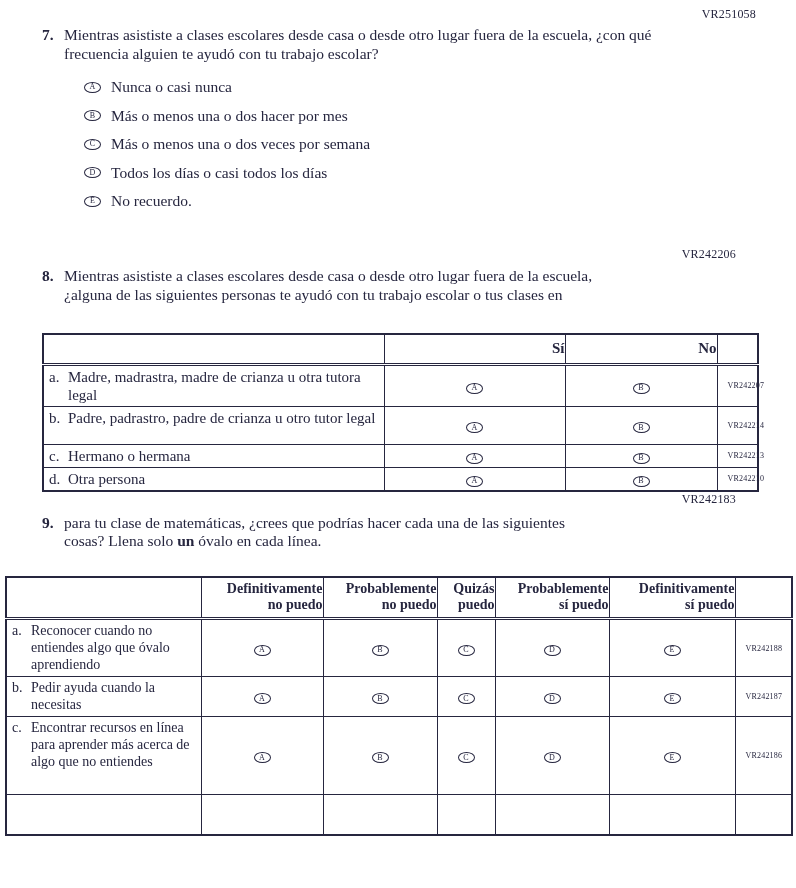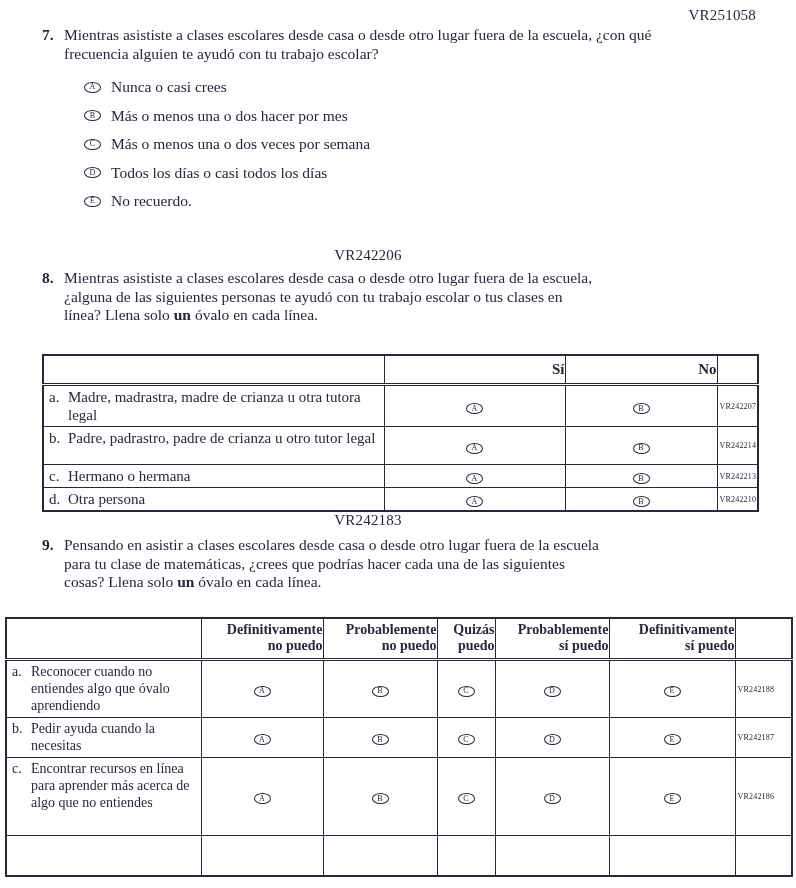--- a/index.html
+++ b/index.html
@@ -2,23 +2,23 @@
 <html><head>
 <meta charset="utf-8">
 <style>
   * { box-sizing: border-box; }
   body { margin: 0; background: #ffffff; }
   .page {
     width: 796px; height: 888px; position: relative; overflow: hidden;
     background: #ffffff; color: #26263f;
     font-family: "Liberation Serif", "DejaVu Serif", serif;
   }
-  .code { font-size: 15px; letter-spacing: 0.2px; }
+  .code { font-size: 12px; letter-spacing: 0.2px; }
   .top-code { position: absolute; top: 7px; right: 40px; }
-  .sec-code { text-align: center; padding-right: 60px; }
+  .sec-code { text-align: right; padding-right: 60px; }
   .sec-code.q8c { margin-top: 37px; }
   .sec-code.q9c { }
 
   .question { display: flex; margin-left: 42px; }
   #q7 { margin-top: 26px; }
   #q8q { margin-top: 5px; }
   #q9q { margin-top: 7px; }
   .qnum { font-weight: 700; flex: none; width: 15px; margin-right: 7px; font-size: 15.5px; line-height: 18.5px; }
   .qtext { font-size: 15.5px; line-height: 18.5px; }
   .b { font-weight: 700; }
@@ -39,21 +39,21 @@
   thead th { border-bottom: 3px double #26263f; font-weight: 700; text-align: right; vertical-align: middle; }
   .t8 thead th { height: 30px; font-size: 15px; }
   .t9 thead th { height: 42px; font-size: 14px; line-height: 16px; margin-top: 28px; }
   .lbl { vertical-align: top; padding: 2px 6px 2px 5px; }
   .t8 .lbl { line-height: 18px; }
   .t9 .lbl { font-size: 14px; line-height: 17px; }
   .lblwrap { display: flex; }
   .pfx { flex: none; width: 19px; }
   .lblt { flex: 1; }
   .ovc { text-align: center; vertical-align: middle; }
-  .codec { text-align: left; vertical-align: middle; font-size: 8px; padding: 0 2px; }
+  .codec { text-align: left; vertical-align: middle; font-size: 8px; padding: 0 10px; }
   .rh38 td { height: 38px; }
   .rh22 td { height: 22px; }
   .rh58 td { height: 58px; }
   .rh40 td { height: 40px; }
   .rh78 td { height: 78px; }
 </style>
 </head>
 <body>
 
 <div class="page">
@@ -66,21 +66,21 @@
       <div>Mientras asististe a clases escolares desde casa o desde otro lugar fuera de la escuela, ¿con qué</div>
       <div>frecuencia alguien te ayudó con tu trabajo escolar?</div>
     </div>
   </div>
 
   <div class="options">
     <div class="option">
       <span class="oval">
           <span>A</span>
         </span>
-      <span>Nunca o casi crees</span>
+      <span>Nunca o casi nunca</span>
     </div>
     <div class="option">
       <span class="oval">
           <span>B</span>
         </span>
       <span>Más o menos una o dos hacer por mes</span>
     </div>
     <div class="option">
       <span class="oval">
           <span>C</span>
@@ -101,21 +101,20 @@
     </div>
   </div>
 
   <div class="code sec-code q8c">VR242206</div>
 
   <div class="question" id="q8q">
     <span class="qnum">8.</span>
     <div class="qtext">
       <div>Mientras asististe a clases escolares desde casa o desde otro lugar fuera de la escuela,</div>
       <div>¿alguna de las siguientes personas te ayudó con tu trabajo escolar o tus clases en</div>
-      <div><span>línea? Llena solo </span><span class="b">un</span><span> óvalo en cada línea.</span></div>
     </div>
   </div>
 
   <table class="t8">
     <colgroup>
         <col style="width:341px">
         <col style="width:181px">
         <col style="width:152px">
         <col style="width:41px">
       </colgroup>
@@ -189,21 +188,20 @@
         <td class="codec code">VR242210</td>
       </tr>
     </tbody>
   </table>
 
   <div class="code sec-code q9c">VR242183</div>
 
   <div class="question" id="q9q">
     <span class="qnum">9.</span>
     <div class="qtext">
-      <div>Pensando en asistir a clases escolares desde casa o desde otro lugar fuera de la escuela</div>
       <div>para tu clase de matemáticas, ¿crees que podrías hacer cada una de las siguientes</div>
       <div><span>cosas? Llena solo </span><span class="b">un</span><span> óvalo en cada línea.</span></div>
     </div>
   </div>
 
   <table class="t9">
     <colgroup>
         <col style="width:195px">
         <col style="width:122px">
         <col style="width:114px">

